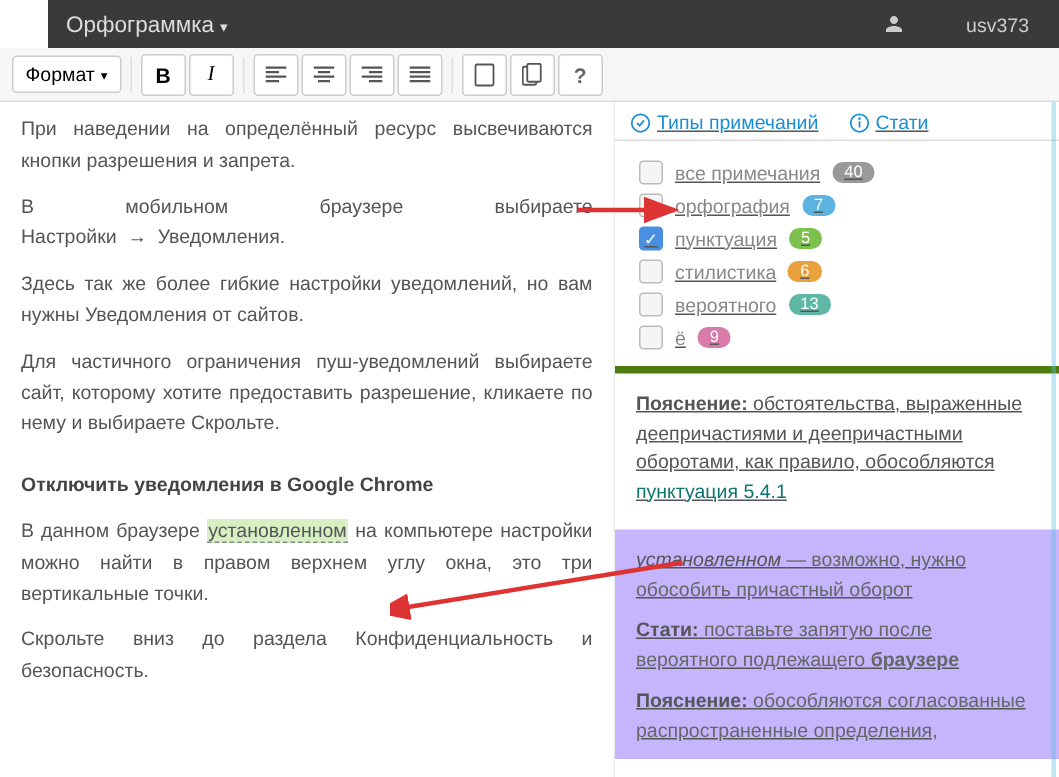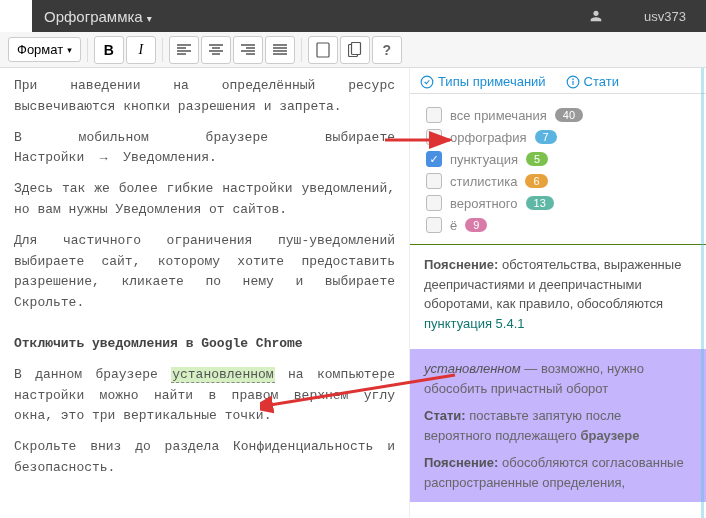--- a/index.html
+++ b/index.html
@@ -10,29 +10,29 @@
 .topbar-spacer { flex: 1; }
 .user-icon { width: 16px; height: 16px; fill: #ccc; margin-right: 40px; }
 .username { color: #ccc; font-size: 13px; margin-right: 8px; }
 .toolbar { background: #f6f6f6; border-bottom: 1px solid #ddd; height: 36px; display: flex; align-items: center; padding: 0 8px; gap: 2px; }
 .fmt-btn { background: #fff; border: 1px solid #ccc; border-radius: 3px; padding: 4px 8px; font-size: 13px; display: flex; align-items: center; gap: 4px; cursor: pointer; justify-content: space-between; }
 .icon-btn { width: 30px; height: 28px; background: #fff; border: 1px solid #ccc; border-radius: 3px; display: flex; align-items: center; justify-content: center; cursor: pointer; font-size: 14px; }
 .icon-btn.bold { font-weight: bold; }
 .icon-btn.italic { font-style: italic; font-family: Georgia, serif; }
 .sep { width: 1px; height: 24px; background: #ddd; margin: 0 4px; }
 .content { display: flex; height: calc(518px - 68px); }
-.editor { width: 410px; padding: 8px 14px; font-size: 13px; line-height: 1.6; color: #555; text-align: justify; overflow: hidden; border-right: 1px solid #eee; font-family: Liberation Mono, monospace; }
+.editor { width: 410px; padding: 8px 14px; font-size: 13px; line-height: 1.6; color: #555; text-align: justify; overflow: hidden; border-right: 1px solid #eee; }
 .editor p { margin-bottom: 10px; }
 .editor .strong { font-weight: bold; color: #444; }
 .hl { background: #d6f0c4; border-bottom: 1px dashed #888; padding: 0 1px; }
-.sidebar { flex: 1; padding: 6px 0 4px 0; overflow: hidden; position: relative; }
+.sidebar { flex: 1; padding: 6px 0 4px 0; overflow: hidden; position: relative; text-decoration: underline; }
 .tabs { display: flex; border-bottom: 1px solid #ddd; padding: 0 10px 4px; gap: 20px; }
 .tab { display: flex; align-items: center; gap: 4px; color: #1b8fd6; font-size: 13px; cursor: pointer; }
 .tab svg { width: 14px; height: 14px; stroke: #1b8fd6; fill: none; stroke-width: 2; }
-.filters { padding: 10px 16px 8px; border-bottom: 1px solid #4d7c0f; }
+.filters { padding: 10px 16px 8px; border-bottom: 5px solid #4d7c0f; }
 .filter { display: flex; align-items: center; gap: 8px; padding: 3px 0; cursor: pointer; }
 .cb { width: 16px; height: 16px; border: 1px solid #bbb; border-radius: 3px; background: #f5f5f5; display: flex; align-items: center; justify-content: center; }
 .cb.checked { background: #4a90e2; border-color: #4a90e2; }
 .cb.checked::after { content: "✓"; color: #fff; font-size: 11px; }
 .filter-label { color: #888; font-size: 13px; }
 .badge { border-radius: 9px; padding: 1px 8px; font-size: 11px; color: #fff; min-width: 22px; text-align: center; display: inline-block; }
 .b-gray { background: #999; }
 .b-blue { background: #5bb3e0; }
 .b-green { background: #7cc14e; }
 .b-orange { background: #e8a23d; }

